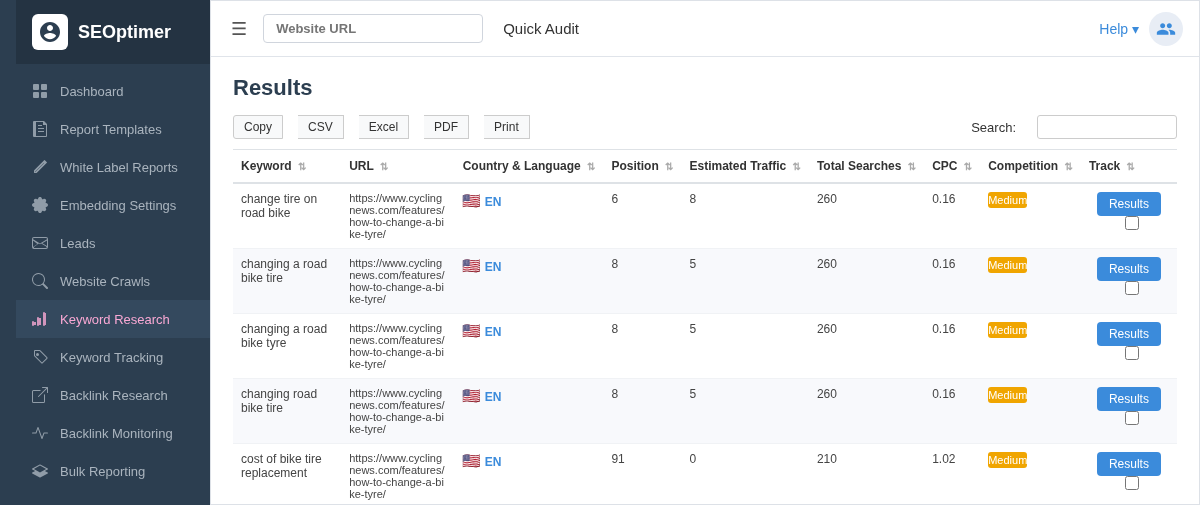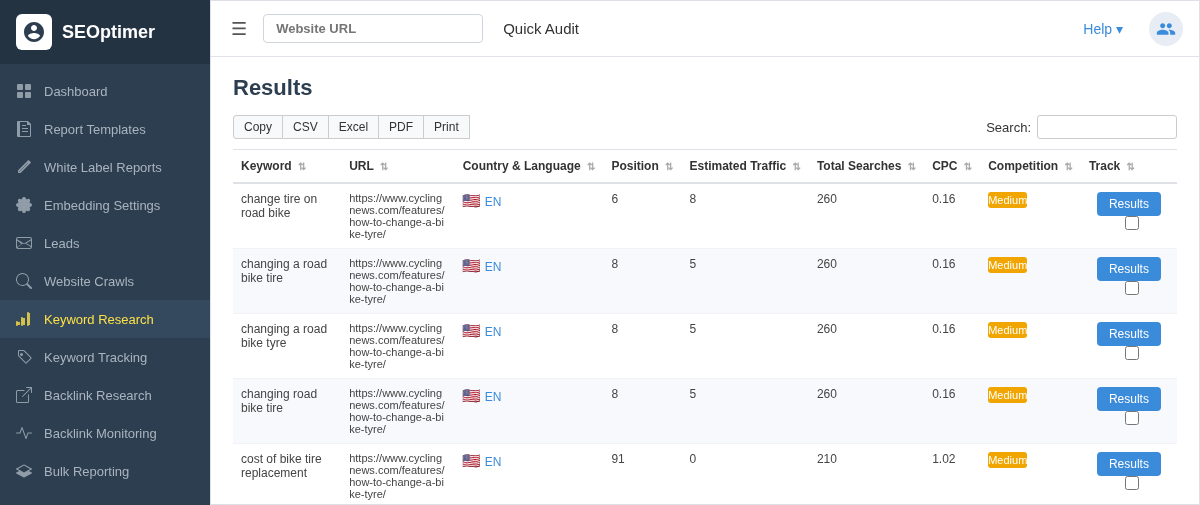--- a/index.html
+++ b/index.html
@@ -7,20 +7,21 @@
 
     
     .sidebar {
       width: 210px;
       background: #2c3e50;
       color: #cdd4db;
       display: flex;
       flex-direction: column;
       flex-shrink: 0;
       height: 100%;
+      padding-left: 16px;
     }
     .sidebar-logo {
       display: flex;
       align-items: center;
       padding: 14px 16px;
       background: #243342;
       gap: 10px;
       color: white;
       font-size: 18px;
       font-weight: 700;
@@ -40,21 +41,21 @@
     .sidebar-item {
       display: flex;
       align-items: center;
       padding: 11px 16px;
       gap: 12px;
       cursor: pointer;
       color: #aab4be;
       font-size: 13px;
       transition: background 0.15s;
     }
-    .sidebar-item.active { background: #34495e; color: #fde047; }
+    .sidebar-item.active { background: #34495e; color: #f9a8d4; }
     .sidebar-item-icon { width: 16px; height: 16px; flex-shrink: 0; opacity: 0.8; }
 
     
     .main {
       flex: 1;
       display: flex;
       flex-direction: column;
       overflow: hidden;
       border: 1px solid #dde1e7;
       background: white;
@@ -94,21 +95,21 @@
       font-size: 15px;
       font-weight: 500;
       color: #333;
       cursor: pointer;
       padding: 0 8px;
     }
     .header-right {
       margin-left: auto;
       display: flex;
       align-items: center;
-      gap: 26px;
+      gap: 10px;
       justify-content: flex-end;
     }
     .help-btn {
       background: none;
       border: none;
       color: #3b8bdb;
       font-size: 14px;
       cursor: pointer;
       font-weight: 500;
     }
@@ -136,21 +137,21 @@
       font-weight: 600;
       color: #2c3e50;
       margin-bottom: 14px;
     }
 
     
     .table-controls {
       display: flex;
       align-items: center;
       margin-bottom: 10px;
-      gap: 0;
+      gap: 15px;
     }
     .ctrl-btn {
       padding: 4px 10px;
       border: 1px solid #ccc;
       background: #f8f9fa;
       font-size: 12px;
       cursor: pointer;
       color: #333;
     }
     .ctrl-btn:first-child { border-radius: 3px 0 0 3px; }
@@ -196,21 +197,21 @@
     .data-table td {
       padding: 8px 8px;
       border-bottom: 1px solid #f0f2f5;
       vertical-align: top;
       color: #444;
     }
     .data-table tr:nth-child(even) td { background: #f8f9fc; }
     .data-table tr:nth-child(odd) td { background: white; }
     .keyword-cell { color: #3b8bdb; max-width: 120px; }
     .url-cell { color: #3b8bdb; max-width: 140px; word-break: break-all; font-size: 11px; }
-    .country-cell { white-space: nowrap; }
+    .country-cell { white-space: nowrap; font-weight: bold; }
     .flag { font-size: 15px; }
     .en-label { color: #3b8bdb; font-size: 12px; }
     .medium-badge {
       background: #f0a500;
       color: white;
       padding: 2px 0;
       border-radius: 3px;
       font-size: 11px;
       font-weight: 500;
       display: inline-block;

